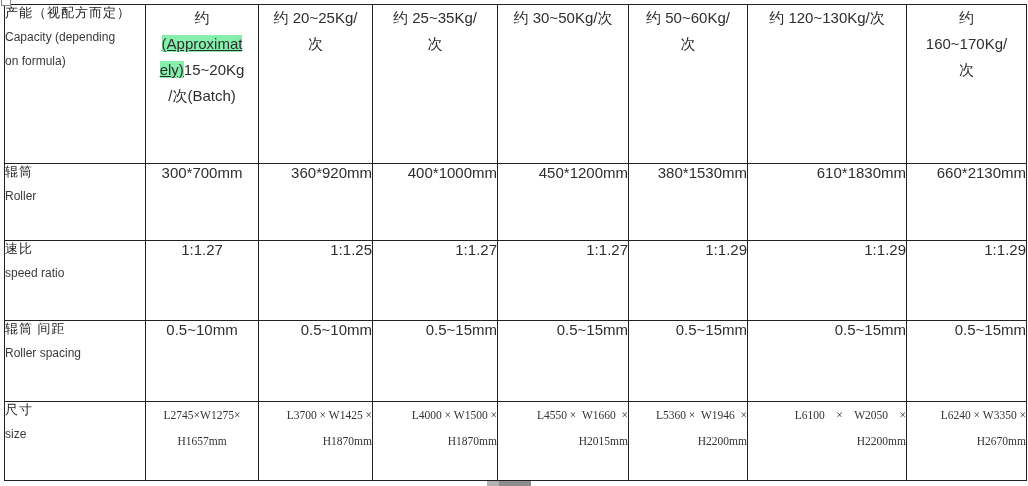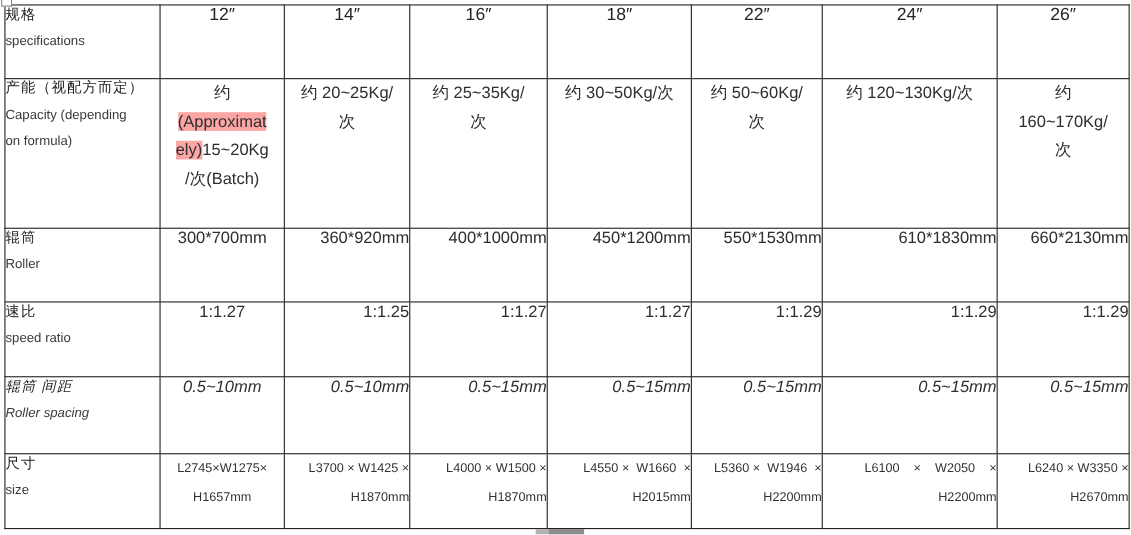--- a/index.html
+++ b/index.html
@@ -2,32 +2,32 @@
 <html><head>
 <meta charset="utf-8">
 <style>
   html,body{margin:0;padding:0;background:#fff;width:1028px;height:486px;overflow:hidden;
     font-family:"Liberation Sans","DejaVu Sans",sans-serif;color:#2b2b2b;}
   .stage{position:relative;width:1028px;height:486px;background:#fff;}
   table.spec{position:absolute;left:4px;top:4px;width:1022px;height:477px;
     border-collapse:collapse;table-layout:fixed;background:#fff;}
   table.spec td{border:1px solid #222;vertical-align:top;overflow:hidden;padding:0;}
   tr.r1{height:52px;} tr.r2{height:106px;} tr.r3{height:52px;margin-left:16px;} tr.r4{height:53px;}
-  tr.r5{height:54px;font-style:italic;} tr.r6{height:53px;} tr.r7{height:53px;} tr.r8{height:53px;padding-left:40px;}
+  tr.r5{height:54px;} tr.r6{height:53px;} tr.r7{height:53px;} tr.r8{height:53px;padding-left:40px;}
   td.lbl{padding:7px 4px 0 8px;}
   td.lbl .zh{font-size:13px;color:#1c1c1c;letter-spacing:1px;line-height:15px;}
   td.lbl .en{font-size:12px;color:#3a3a3a;margin-top:10px;line-height:14px;}
   td.val{font-size:15px;padding-top:7px;color:#2e2e2e;}
   td.c{text-align:center;}
   td.lft{text-align:right;padding-left:7px;padding-right:3px;}
   td.hdr{font-size:16px;text-align:center;padding-top:6px;color:#262626;}
   td.cap div{line-height:26px;min-height:26px;}
-  .hl{background:#fca5a5;}
+  .hl{background:#86efac;text-decoration:underline;}
   td.size{font-size:11.5px;padding-top:8px;color:#333;}
-  td.size div{line-height:26px;white-space:pre-wrap;}
+  td.size div{line-height:26px;white-space:pre-wrap;font-family:Liberation Serif, serif;}
   .corner-handle{position:absolute;left:1px;top:0;width:8px;height:5px;
     background:#fff;border:1px solid #8a8a8a;border-top:none;}
   .scroll-thumb{position:absolute;left:487px;top:481px;width:44px;height:5px;
     background:linear-gradient(90deg,#b2b2b2 0 28%,#8c8c8c 28% 100%);}
 </style>
 </head>
 <body>
 
 <div class="stage">
 
@@ -37,33 +37,20 @@
         <col style="width:113px">
         <col style="width:114px">
         <col style="width:125px">
       <col style="width:131px">
         <col style="width:119px">
         <col style="width:159px">
         <col style="width:120px">
     </colgroup>
 
     <tbody>
-        <tr class="r1">
-      <td class="lbl">
-        <div class="zh">规格</div>
-        <div class="en">specifications</div>
-      </td>
-      <td class="hdr">12″</td>
-      <td class="hdr">14″</td>
-      <td class="hdr">16″</td>
-      <td class="hdr">18″</td>
-      <td class="hdr">22″</td>
-      <td class="hdr">24″</td>
-      <td class="hdr">26″</td>
-    </tr>
 
     <tr class="r2">
       <td class="lbl">
         <div class="zh">产能（视配方而定）</div>
         <div class="en">Capacity  (depending</div>
         <div class="en">on formula)</div>
       </td>
       <td class="val c cap">
         <div>约</div>
         <div><span class="hl">(Approximat</span></div>
@@ -97,21 +84,21 @@
 
     <tr class="r3">
       <td class="lbl">
         <div class="zh">辊筒</div>
         <div class="en">Roller</div>
       </td>
       <td class="val c">300*700mm</td>
       <td class="val lft">360*920mm</td>
       <td class="val lft">400*1000mm</td>
       <td class="val lft">450*1200mm</td>
-      <td class="val lft">550*1530mm</td>
+      <td class="val lft">380*1530mm</td>
       <td class="val lft">610*1830mm</td>
       <td class="val lft">660*2130mm</td>
     </tr>
 
     <tr class="r4">
       <td class="lbl">
         <div class="zh">速比</div>
         <div class="en">speed ratio</div>
       </td>
       <td class="val c">1:1.27</td>

